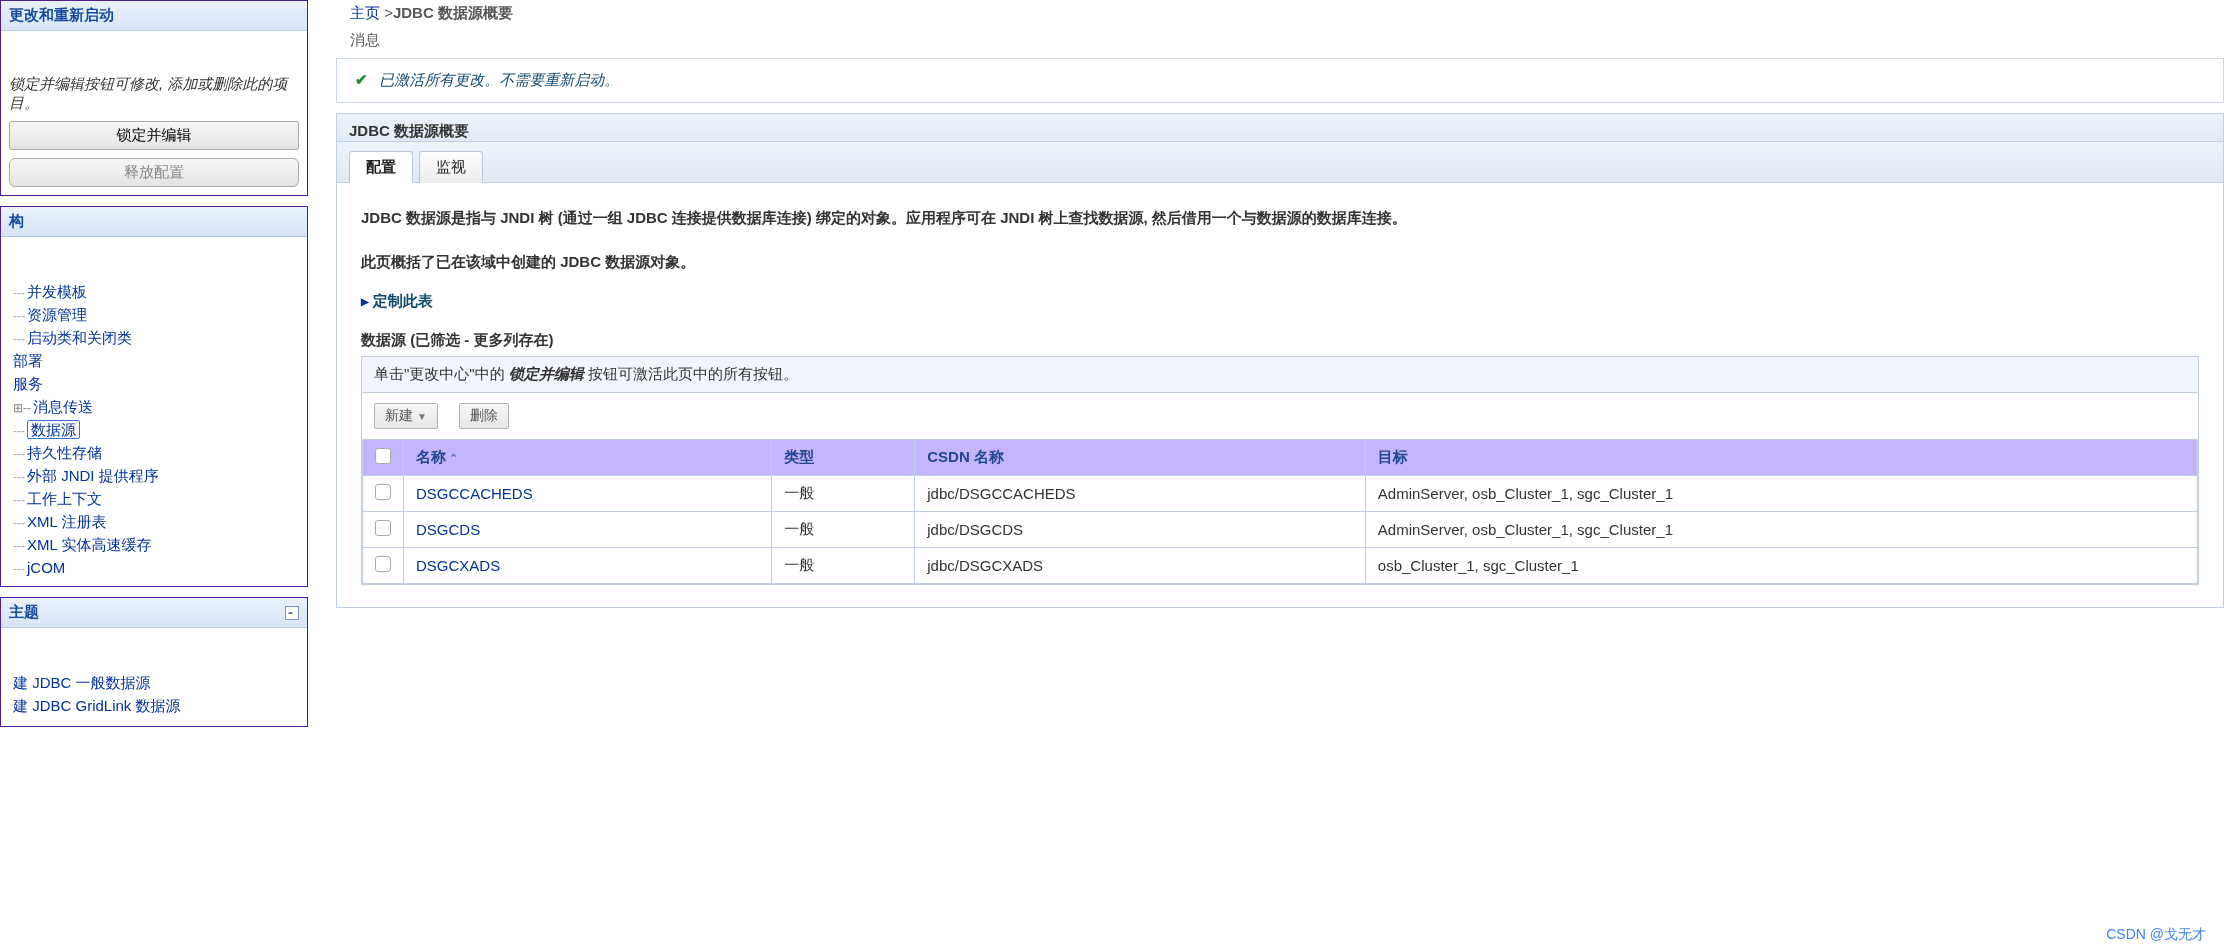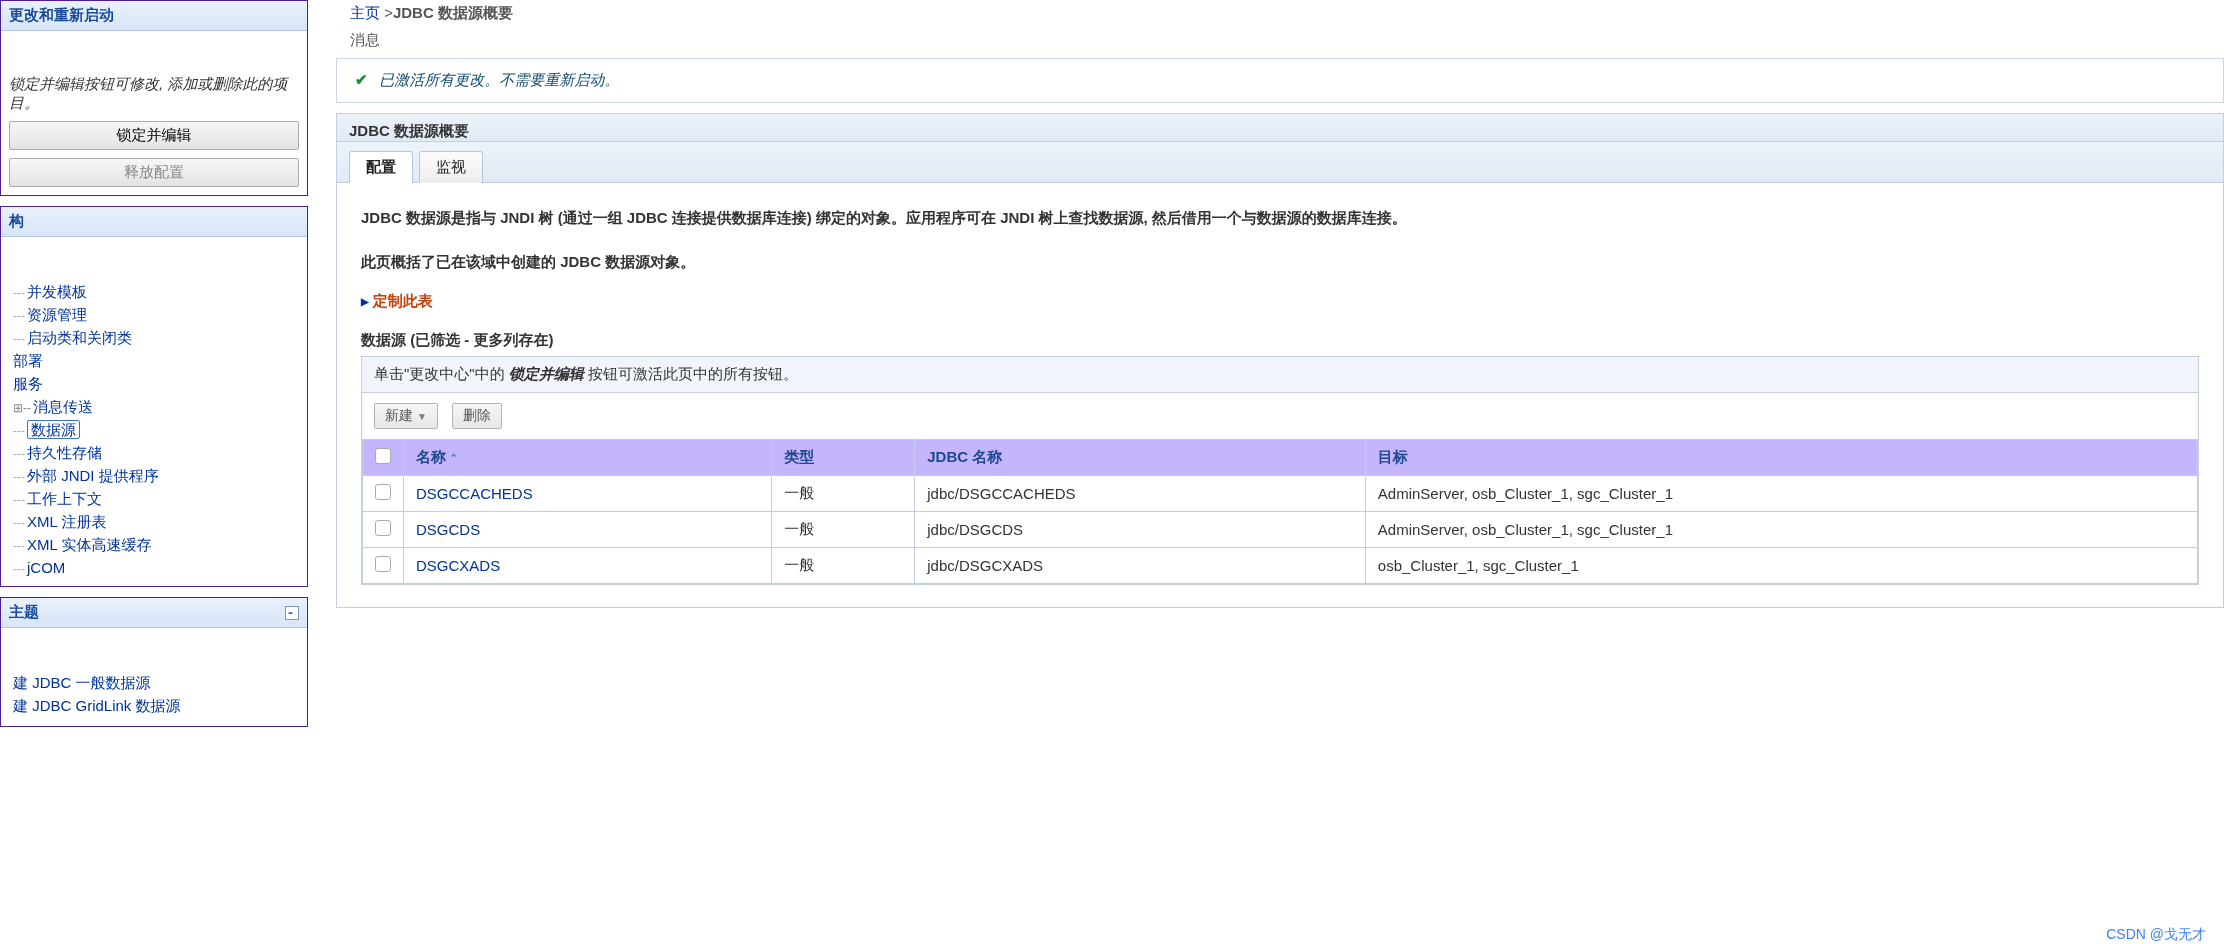--- a/index.html
+++ b/index.html
@@ -41,21 +41,21 @@
     display:block;
     width:100%;
     margin-top:8px;
     padding:4px 0;
     background:linear-gradient(#f7f7f7,#e3e3e3);
     border:1px solid #aaa;
     border-radius:2px;
     cursor:pointer;
     font-size:15px;
   }
-  .wl-btn.disabled { color:#888; }
+  .wl-btn.disabled { color:#888;border-radius:6px; }
   .tree { list-style:none; margin:0; padding:0; }
   .tree li {
     padding:2px 0 2px 4px;
     white-space:nowrap;
   }
   .tree .branch::before {
     content:"⊞--";
     color:#888;
     font-size:12px;
     margin-right:2px;
@@ -137,21 +137,21 @@
   .tab.active {
     background:#fff;
     font-weight:bold;
   }
   .content-inner {
     padding:22px 24px;
     border-top:1px solid #c2cfe0;
     background:#fff;
   }
   .para { margin:0 0 18px 0; line-height:1.7;font-weight:bold; }
-  .action-link { color:#c2410c; font-weight:bold; }
+  .action-link { color:#0c4a6e; font-weight:bold; }
   .tri::before{
     content:"▶";
     font-size:10px;
     color:#003399;
     margin-right:4px;
     display:inline-block;
     transform:translateY(-1px);
   }
   .ds-title { font-weight:bold; margin:20px 0 6px 0; }
   .help-bar{
@@ -159,21 +159,21 @@
     background:#f1f5fb;
     padding:8px 12px;
     margin-bottom:0;
   }
   .table-wrap{
     border:1px solid #c2cfe0;
     border-top:none;
   }
   .toolbar{
     padding:10px 12px;
-    display:flex; gap:14px;
+    display:flex; gap:21px;
   }
   .tool-btn{
     padding:3px 10px;
     border:1px solid #b3b3b3;
     background:linear-gradient(#f7f7f7,#e6e6e6);
     color:#555;
     border-radius:2px;
     cursor:pointer;
     font-size:14px;
   }
@@ -308,21 +308,21 @@
           </button>
           <button class="tool-btn">删除</button>
         </div>
 
         <table class="ds">
           <thead>
             <tr>
               <th class="chkcol"><span class="chk"></span></th>
               <th><span class="sort">名称</span></th>
               <th>类型</th>
-              <th>JDBC 名称</th>
+              <th>CSDN 名称</th>
               <th>目标</th>
             </tr>
           </thead>
           <tbody id="dsbody">
               <tr>
                 <td class="chkcol"><span class="chk"></span></td>
                 <td><span class="link">DSGCCACHEDS</span></td>
                 <td>一般</td>
                 <td>jdbc/DSGCCACHEDS</td>
                 <td>AdminServer, osb_Cluster_1, sgc_Cluster_1</td>

